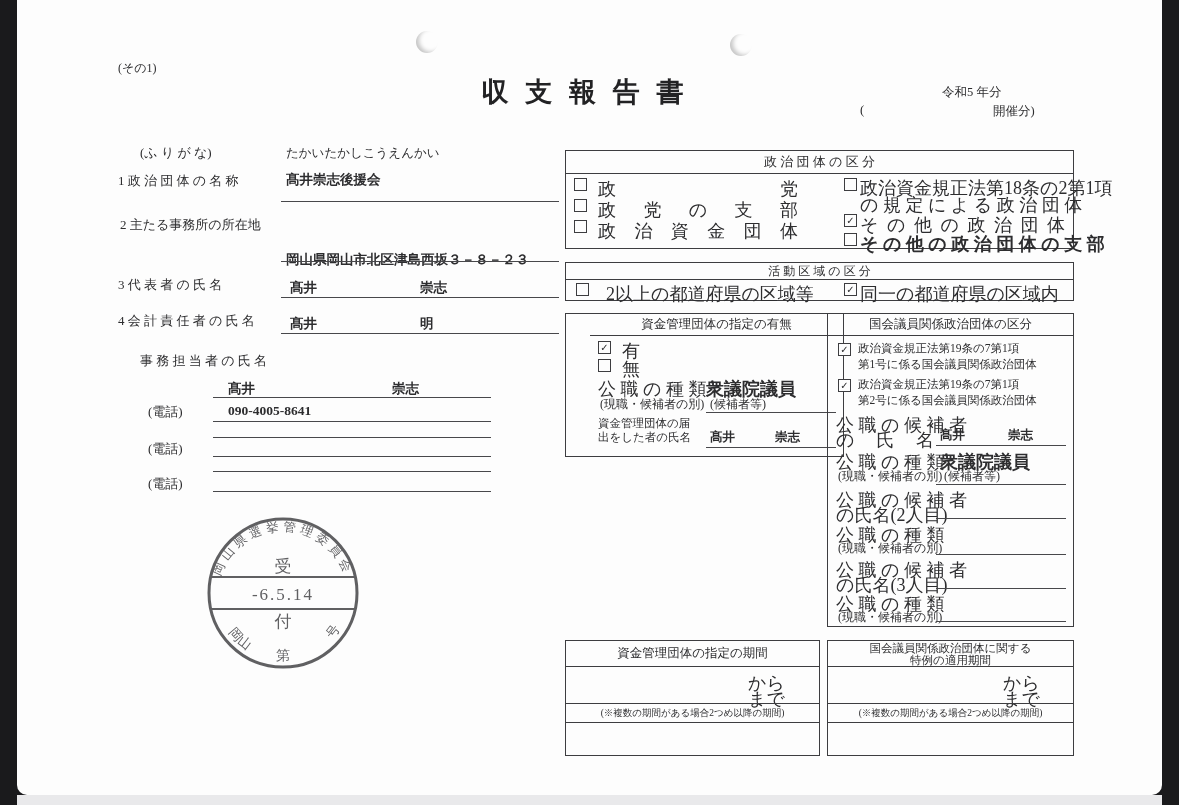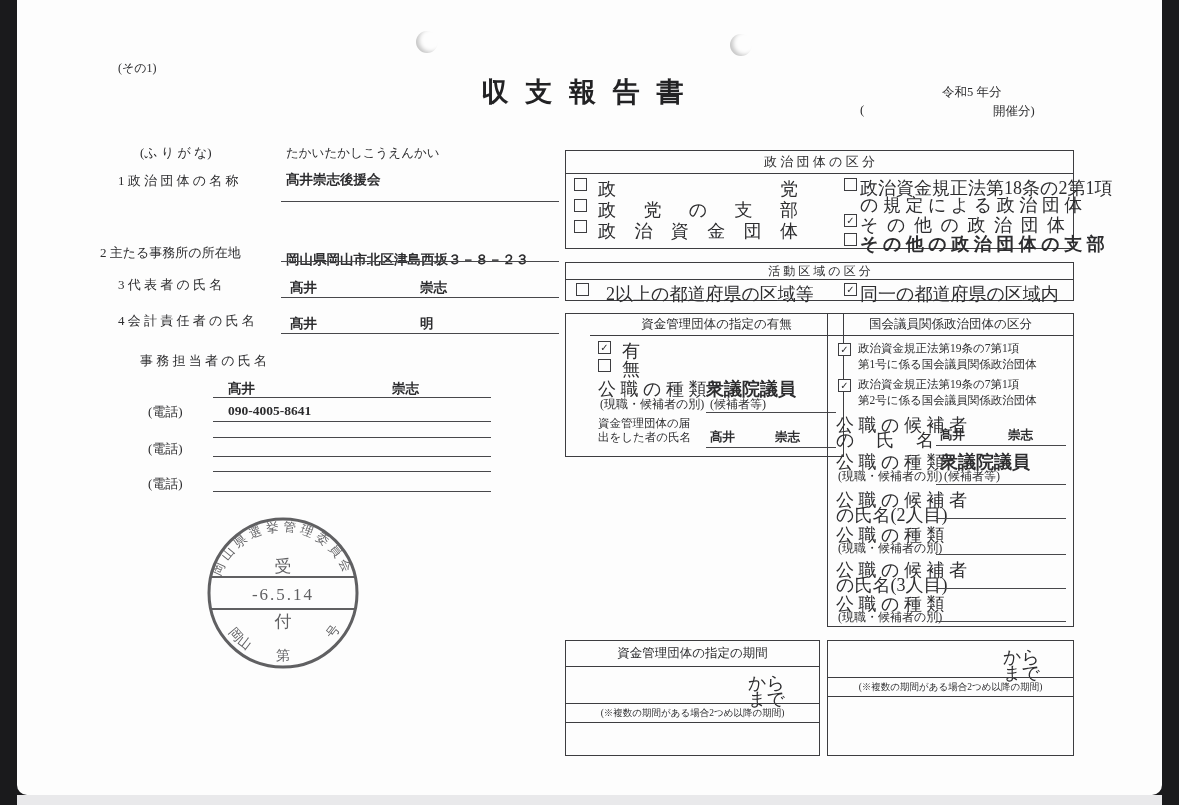--- a/index.html
+++ b/index.html
@@ -42,21 +42,21 @@
   <div class="abs lbl" style="left:860px;top:102px;font-size:13px;">(</div>
   <div class="abs lbl" style="left:993px;top:103px;font-size:12.5px;">開催分)</div>
 
   <div class="abs lbl" style="left:140px;top:144px;">(ふ り が な)</div>
   <div class="abs lbl" style="left:286px;top:145px;font-size:12.5px;">たかいたかしこうえんかい</div>
 
   <div class="abs lbl" style="left:118px;top:172px;">1 政 治 団 体 の 名 称</div>
   <div class="abs val" style="left:286px;top:171px;">髙井崇志後援会</div>
   <div class="abs rule" style="left:281px;top:201px;width:278px;"></div>
 
-  <div class="abs lbl" style="left:100px;top:216px;margin-top:28px;">2 主たる事務所の所在地</div>
+  <div class="abs lbl" style="left:120px;top:216px;">2 主たる事務所の所在地</div>
   <div class="abs val" style="left:286px;top:215px;margin-top:36px;">岡山県岡山市北区津島西坂３－８－２３</div>
   <div class="abs rule" style="left:281px;top:261px;width:278px;"></div>
 
   <div class="abs lbl" style="left:118px;top:276px;">3 代 表 者 の 氏 名</div>
   <div class="abs val" style="left:290px;top:279px;">髙井</div>
   <div class="abs val" style="left:420px;top:279px;">崇志</div>
   <div class="abs rule" style="left:281px;top:297px;width:278px;"></div>
 
   <div class="abs lbl" style="left:118px;top:312px;">4 会 計 責 任 者 の 氏 名</div>
   <div class="abs val" style="left:290px;top:315px;">髙井</div>
@@ -200,19 +200,23 @@
   <div class="box" style="left:565px;top:640px;width:253px;height:114px;">
     <div class="box-title" style="height:25px;">資金管理団体の指定の期間</div>
     <div class="box-body" style="height:87px;">
       <span class="abs bx-txt" style="left:182px;top:4px;">から</span>
       <span class="abs bx-txt" style="left:182px;top:20px;">まで</span>
       <div class="abs" style="left:0;top:36px;width:100%;height:18px;border-top:1.6px solid #3d3d40;border-bottom:1.6px solid #3d3d40;display:flex;align-items:center;justify-content:center;font-size:9.5px;white-space:nowrap;">(※複数の期間がある場合2つめ以降の期間)</div>
     </div>
   </div>
 
   <div class="box" style="left:827px;top:640px;width:245px;height:114px;">
+    <div class="box-title" style="height:25px;flex-direction:column;line-height:12px;font-size:11.5px;">
+      <span>国会議員関係政治団体に関する</span>
+      <span>特例の適用期間</span>
+    </div>
     <div class="box-body" style="height:87px;">
       <span class="abs bx-txt" style="left:175px;top:4px;">から</span>
       <span class="abs bx-txt" style="left:175px;top:20px;">まで</span>
       <div class="abs" style="left:0;top:36px;width:100%;height:18px;border-top:1.6px solid #3d3d40;border-bottom:1.6px solid #3d3d40;display:flex;align-items:center;justify-content:center;font-size:9.5px;white-space:nowrap;">(※複数の期間がある場合2つめ以降の期間)</div>
     </div>
   </div>
 </div>
 
 </body></html>

